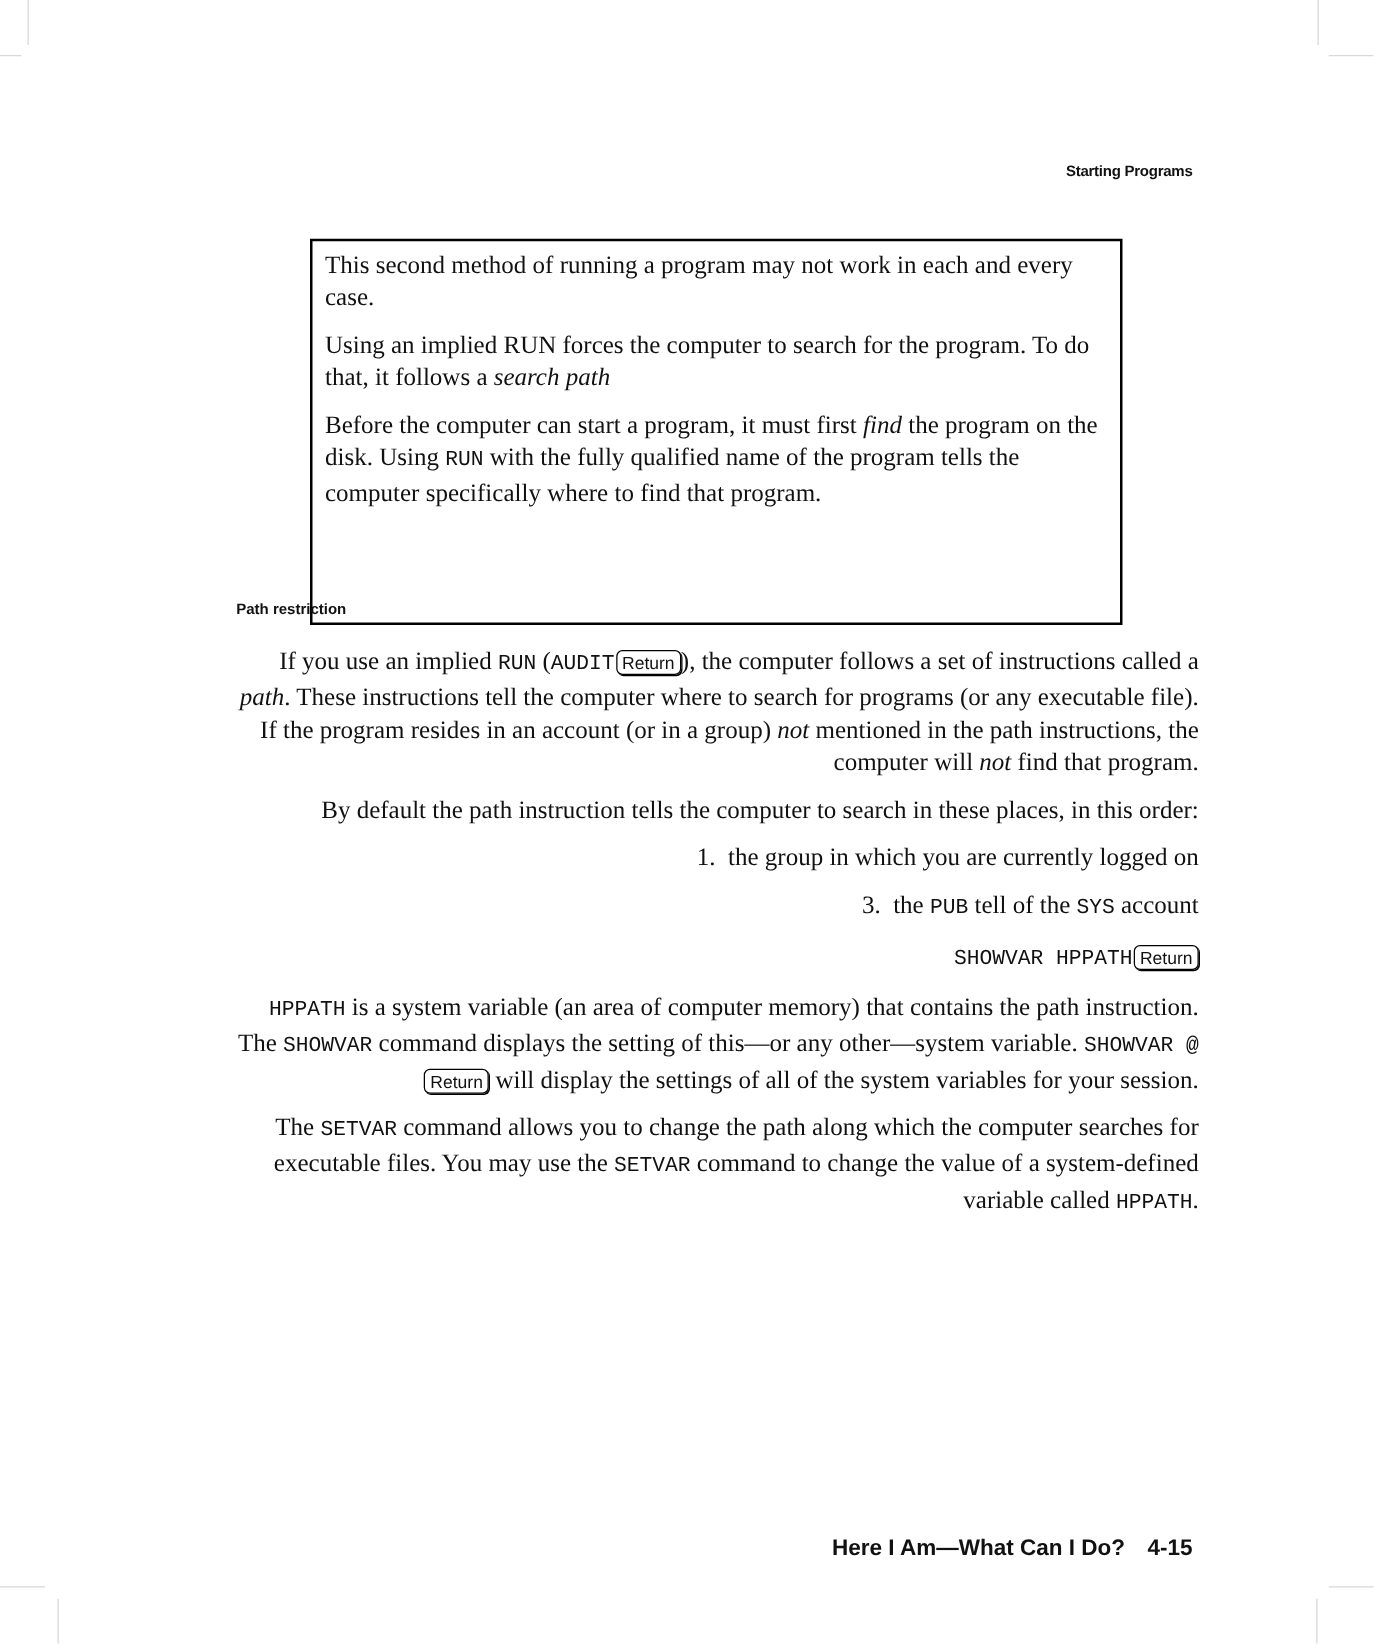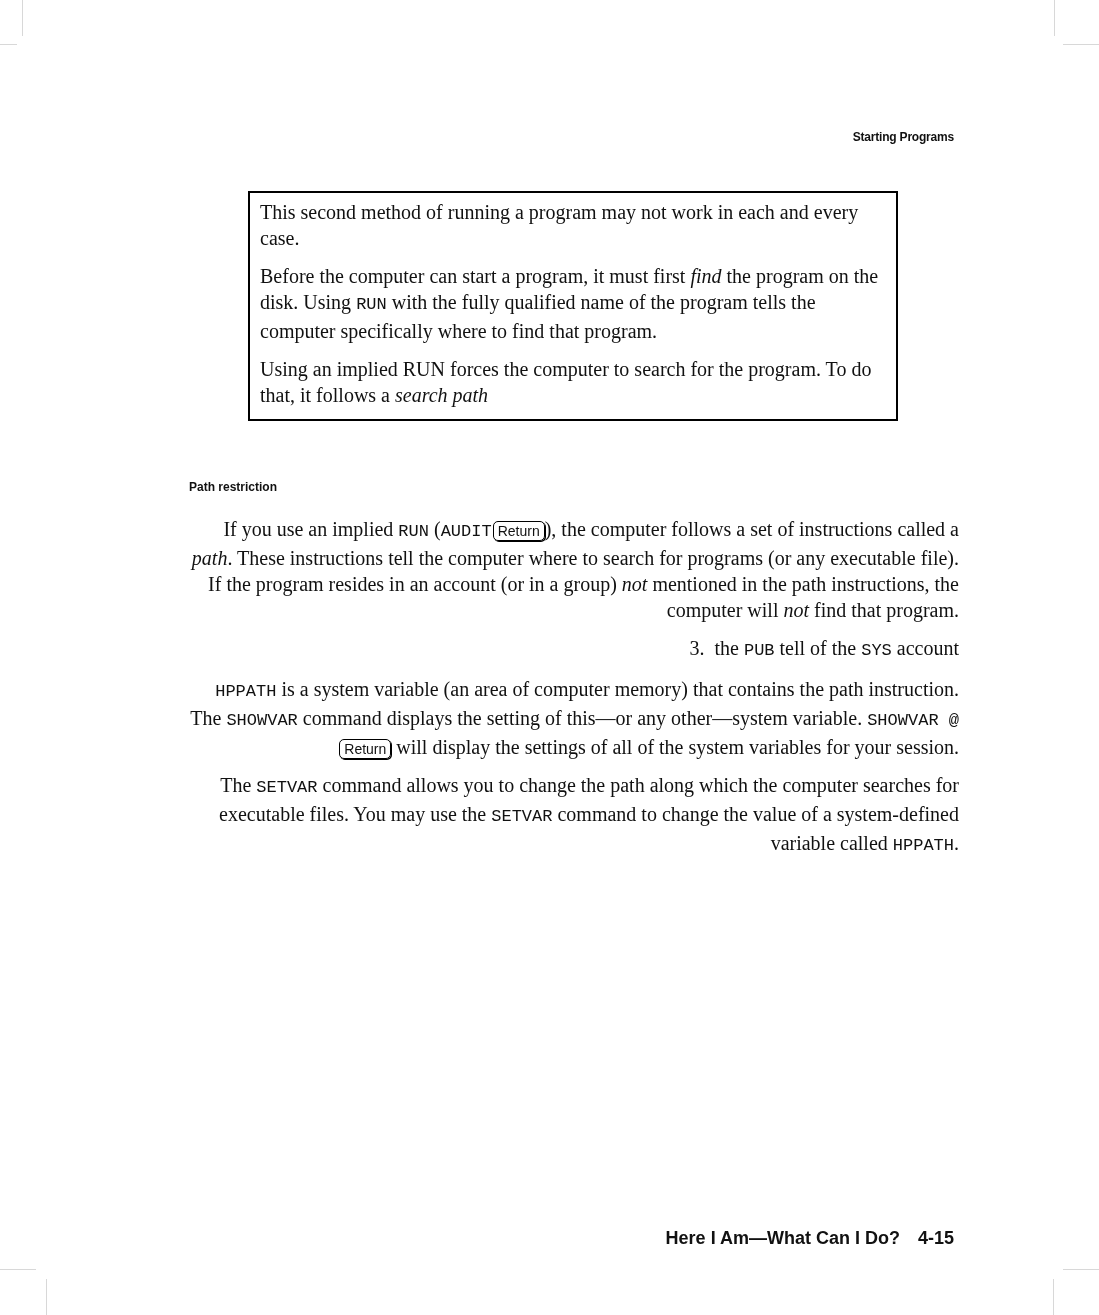--- a/index.html
+++ b/index.html
@@ -1,21 +1,21 @@
 <!DOCTYPE html>
 <html><head>
 <meta charset="utf-8">
 <style>
   html, body { margin:0; padding:0; background:#ffffff; }
   body { width:1099px; height:1315px; position:relative; overflow:hidden;
          font-family:"Liberation Serif", "DejaVu Serif", serif; color:#111; }
   .crop { position:absolute; background:#d8d8d8; }
   .hdr { position:absolute; top:130px; right:145px; font-family:"Liberation Sans", sans-serif;
          font-weight:bold; font-size:12px; letter-spacing:-0.2px; }
-  .note { position:absolute; left:248px; top:191px; width:650px; height:230px;
+  .note { position:absolute; left:248px; top:191px; width:650px; height:309px;
           border:2px solid #000; box-sizing:border-box; padding:6px 10px 0 10px;
           font-size:20px; line-height:26px; }
   .note p { margin:0 0 12px 0; }
   .mono { font-family:"Liberation Mono", "DejaVu Sans Mono", monospace; font-size:17px; }
   .sec { position:absolute; left:189px; top:480px; font-family:Liberation Sans, sans-serif;
          font-weight:bold; font-size:12px; }
   .body { position:absolute; left:189px; top:516px; width:770px; font-size:20px; line-height:26px; }
   .body p { margin:0 0 12px 0;text-align:right; }
   .key { display:inline-block; font-family:"Liberation Sans", sans-serif; font-size:14px;
          border:1.5px solid #000; border-radius:5px; padding:0 4px; line-height:18px;
@@ -34,32 +34,35 @@
 <div class="crop" style="left:1063px;top:44px;width:36px;height:1px;"></div>
 <div class="crop" style="left:0;top:1269px;width:36px;height:1px;"></div>
 <div class="crop" style="left:46px;top:1279px;width:1px;height:36px;"></div>
 <div class="crop" style="left:1063px;top:1269px;width:36px;height:1px;"></div>
 <div class="crop" style="left:1053px;top:1279px;width:1px;height:36px;"></div>
 
 <div class="hdr">Starting Programs</div>
 
 <div class="note">
   <p>This second method of running a program may not work in each and every case.</p>
+  <p><span>Using an implied RUN forces the computer to search for the program. To do that, it follows a </span><em>search path</em></p>
   <p><span>Before the computer can start a program, it must first </span><em>find</em><span> the program on the disk. Using </span><span class="mono">RUN</span><span> with the fully qualified name of the program tells the computer specifically where to find that program.</span></p>
-  <p><span>Using an implied RUN forces the computer to search for the program. To do that, it follows a </span><em>search path</em></p>
 </div>
 
 <div class="sec">Path restriction</div>
 
 <div class="body">
   <p><span>If you use an implied </span><span class="mono">RUN</span><span> (</span><span class="mono">AUDIT</span><span class="key">Return</span><span>), the computer follows a set of instructions called a </span><em>path</em><span>. These instructions tell the computer where to search for programs (or any executable file). If the program resides in an account (or in a group) </span><em>not</em><span> mentioned in the path instructions, the computer will </span><em>not</em><span> find that program.</span></p>
 
+  <p>By default the path instruction tells the computer to search in these places, in this order:</p>
 
+  <p><span>1.</span>&nbsp; <span>the group in which you are currently logged on</span></p>
   <p><span>3.</span>&nbsp; <span>the </span><span class="mono">PUB</span><span> tell of the </span><span class="mono">SYS</span><span> account</span></p>
 
 
+  <p class="code"><span class="mono" style="white-space:pre;">SHOWVAR HPPATH</span><span class="key">Return</span></p>
 
   <p><span class="mono">HPPATH</span><span> is a system variable (an area of computer memory) that contains the path instruction. The </span><span class="mono">SHOWVAR</span><span> command displays the setting of this—or any other—system variable. </span><span class="mono">SHOWVAR @</span><span class="key">Return</span><span> will display the settings of all of the system variables for your session.</span></p>
 
   <p><span>The </span><span class="mono">SETVAR</span><span> command allows you to change the path along which the computer searches for executable files. You may use the </span><span class="mono">SETVAR</span><span> command to change the value of a system-defined variable called </span><span class="mono">HPPATH</span><span>.</span></p>
 </div>
 
 <div class="footer"><span>Here I Am—What Can I Do?</span><span class="pg">4-15</span></div>
 
 </body></html>

